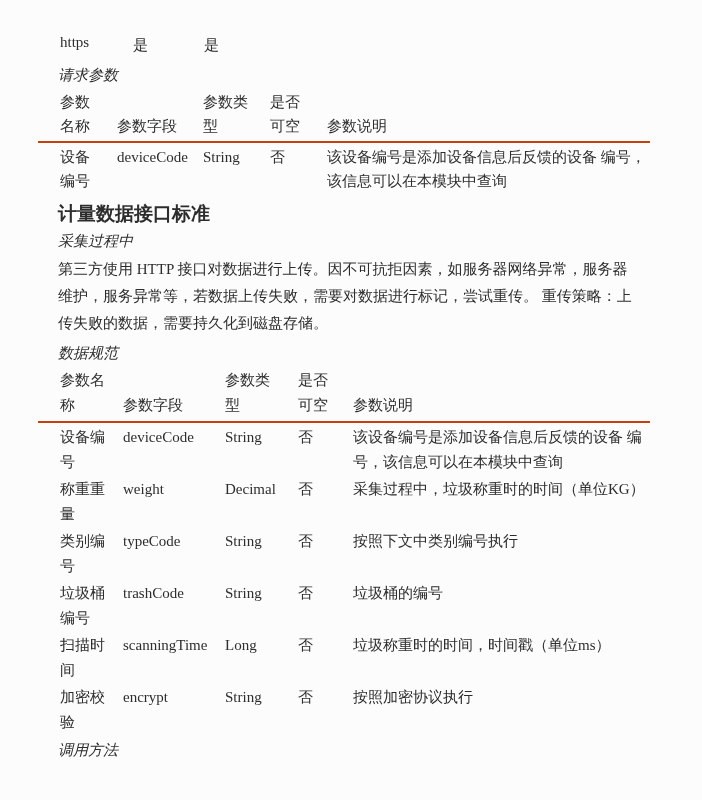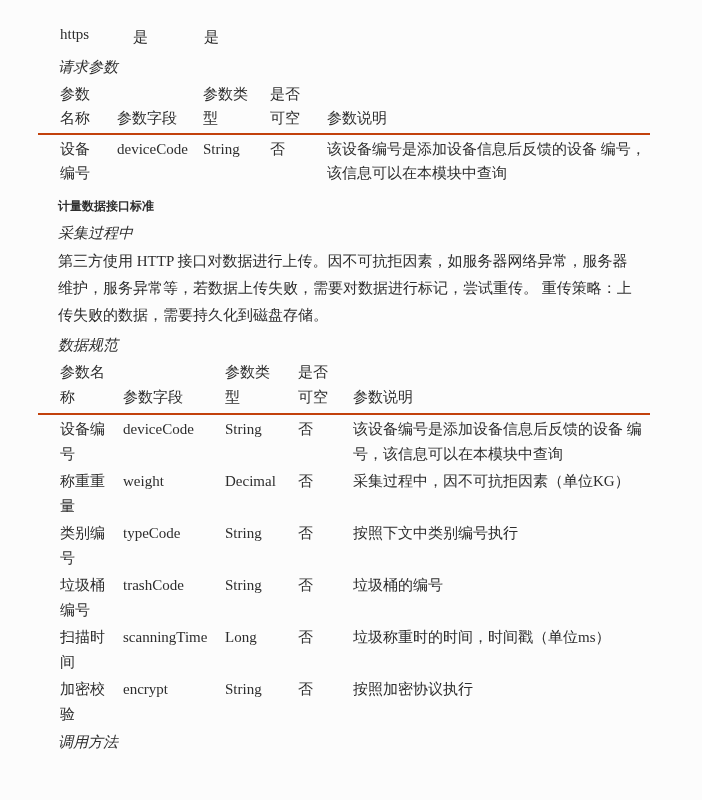--- a/index.html
+++ b/index.html
@@ -5,38 +5,38 @@
   html, body { margin: 0; padding: 0; }
   .page {
     position: relative;
     width: 702px;
     height: 800px;
     box-sizing: border-box;
     background: #fcfcfc;
     color: #2d2d2d;
     font-family: "Liberation Serif", "DejaVu Serif", serif;
     font-size: 15px;
-    padding: 26px 47px 0 58px;
+    padding: 34px 47px 0 58px;
     overflow: hidden;
   }
 
   
   .top-row { position: relative; height: 26px; }
   .top-row .c1 { position: absolute; left: 2px; top: 0; }
   .top-row .c2 { position: absolute; left: 75px; top: 2px; }
   .top-row .c3 { position: absolute; left: 146px; top: 2px; }
 
   .h-italic {
     font-style: italic;
     line-height: 24px;
     margin: 3px 0 3px 0;
   }
   .h-bold {
     font-weight: bold;
-    font-size: 12px;
+    font-size: 19px;
     line-height: 24px;
     margin: 9px 0 2px 0;
   }
 
   .para {
     margin: 2px 0 4px 0;
     line-height: 27px;
     white-space: pre-line;
     text-align: justify;
   }
@@ -164,21 +164,21 @@
         <td>否</td>
         <td>该设备编号是添加设备信息后反馈的设备 编
 号，该信息可以在本模块中查询</td>
       </tr>
       <tr>
         <td>称重重
 量</td>
         <td>weight</td>
         <td>Decimal</td>
         <td>否</td>
-        <td>采集过程中，因不可抗拒因素（单位KG）</td>
+        <td>采集过程中，垃圾称重时的时间（单位KG）</td>
       </tr>
       <tr>
         <td>类别编
 号</td>
         <td>typeCode</td>
         <td>String</td>
         <td>否</td>
         <td>按照下文中类别编号执行</td>
       </tr>
       <tr>

